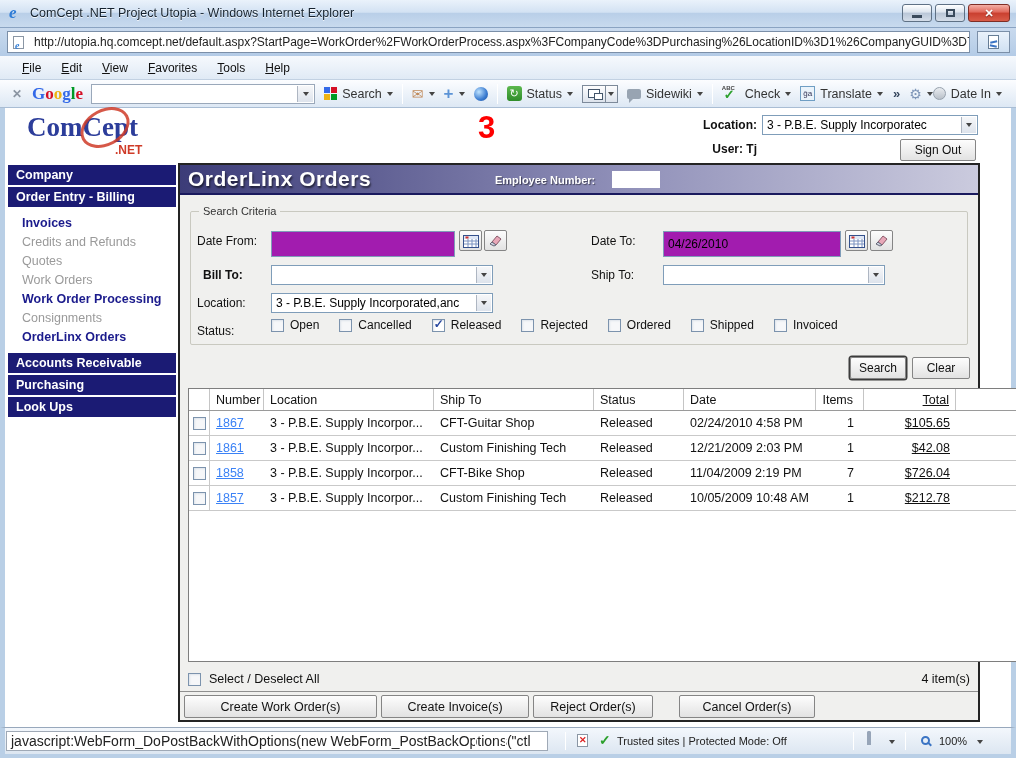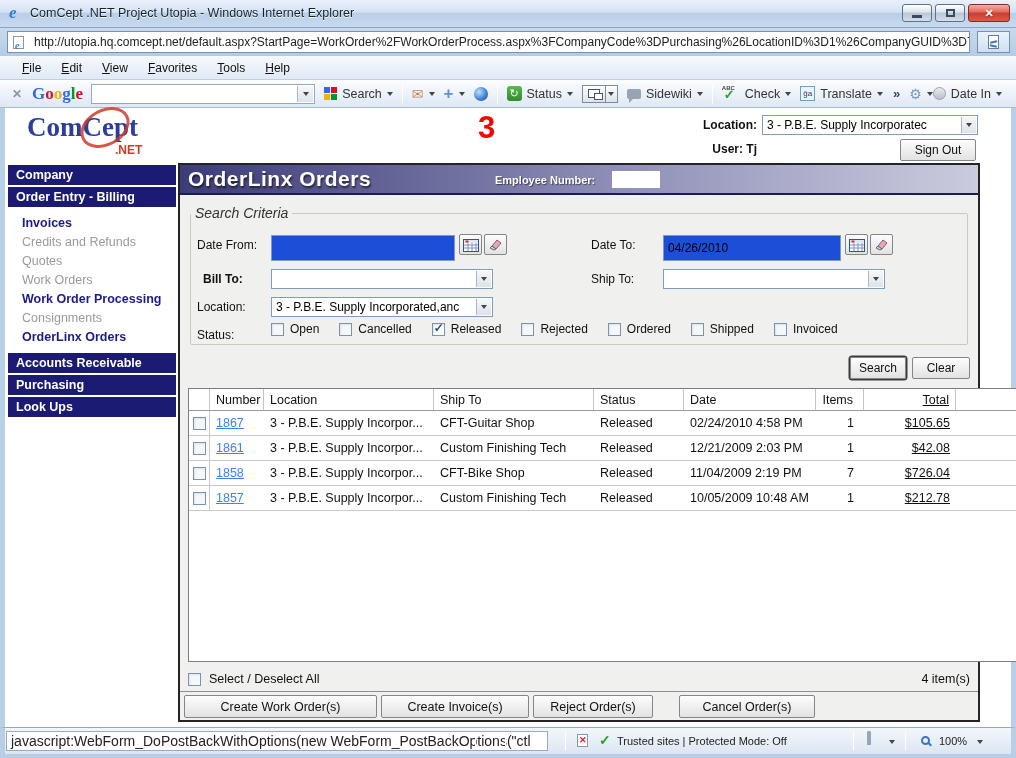--- a/index.html
+++ b/index.html
@@ -144,23 +144,23 @@
     background:linear-gradient(90deg,#3c3c78,#8f8fb8 55%,#cbcbde);
     border-bottom:2px solid #1a1a5e; }
   .ptitle .t { position:absolute; left:8px; top:2px; font-size:21px; font-weight:bold; color:#fff;
     text-shadow:1px 2px 2px rgba(0,0,0,.6); letter-spacing:.5px; }
   .ptitle .emp { position:absolute; left:315px; top:9px; font-size:11px; font-weight:bold; color:#fff;
     text-shadow:1px 1px 1px rgba(0,0,0,.5); }
   .ptitle .empin { position:absolute; left:432px; top:6px; width:48px; height:17px; background:#fff; border:none; }
 
   .criteria { position:absolute; left:10px; top:40px; width:778px; height:140px;
     border:1px solid #c9c9c0; border-radius:2px; }
-  .criteria legend { font-size:14px; color:#333; margin-left:0; padding:0 4px;font-style:italic; }
+  .criteria legend { font-size:11px; color:#333; margin-left:8px; padding:0 4px; }
   .flabel { position:absolute; font-size:12px; color:#111; }
-  .finput { position:absolute; height:19px; background:#1d4ed8; border:1px solid #7f9db9;
+  .finput { position:absolute; height:19px; background:#a21caf; border:1px solid #7f9db9;
     font-size:12px; padding:12px 4px; font-family:"Liberation Sans",sans-serif; }
   .iconbtn { position:absolute; width:23px; height:21px; display:flex; align-items:center;
     justify-content:center; }
   .statusrow { position:absolute; left:80px; top:101px; display:flex; align-items:center; gap:6px; }
   .statusrow .item { display:flex; align-items:center; gap:6px; margin-right:14px; font-size:12px; color:#111; }
 
   .searchrow { position:absolute; right:8px; top:192px; display:flex; gap:6px; }
   .searchrow .btn { width:56px; height:22px; }
   .searchrow .btn.wide { width:58px; }
 

